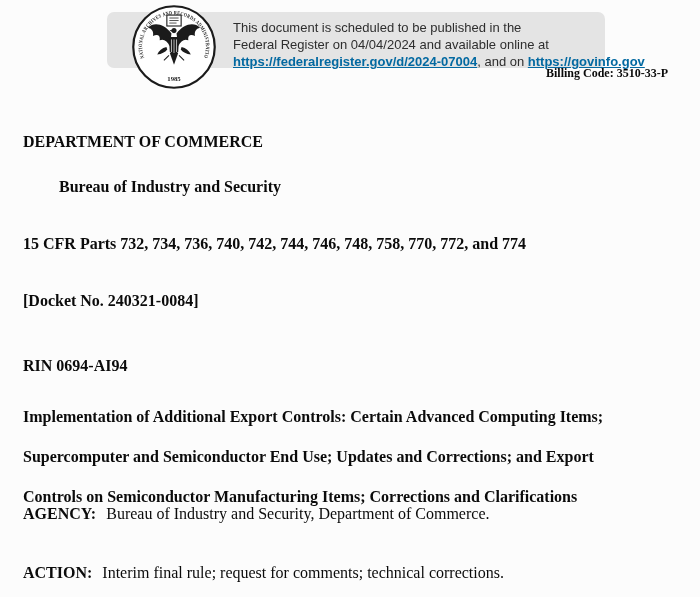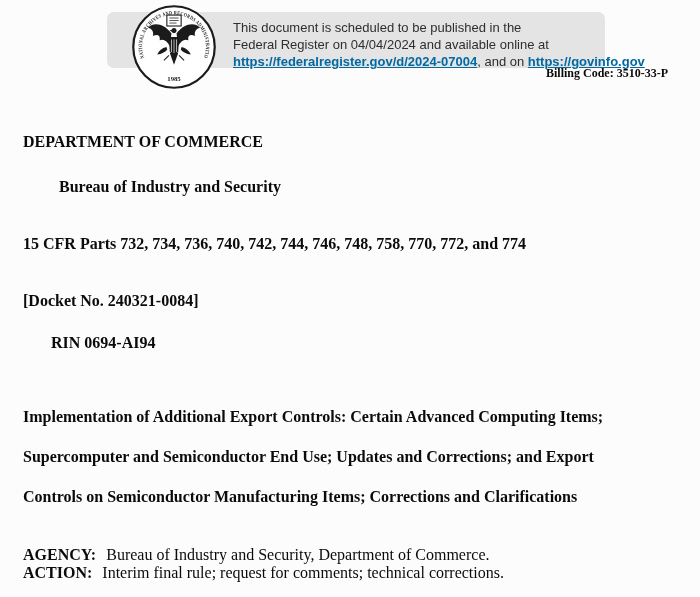--- a/index.html
+++ b/index.html
@@ -73,23 +73,23 @@
     font-size: 16px;
     font-weight: bold;
     color: #0b0b0b;
     line-height: 20px;
     white-space: nowrap;
   }
   .pos-dept   { top: 132px; }
   .pos-bureau { top: 177px; margin-left: 36px; }
   .pos-cfr    { top: 234px; }
   .pos-docket { top: 291px; }
-  .pos-rin    { top: 333px; margin-left: 28px; }
+  .pos-rin    { top: 356px; }
   .pos-title  { top: 397px; line-height: 40px; white-space: normal; }
-  .pos-agency { top: 545px; }
+  .pos-agency { top: 504px; }
   .pos-action { top: 563px; }
 
   .label-bold { font-weight: bold; }
   .value-regular { font-weight: normal; }
   .label-gap { display: inline-block; width: 10px; }
 </style>
 </head>
 <body>
 
 <div class="page">

